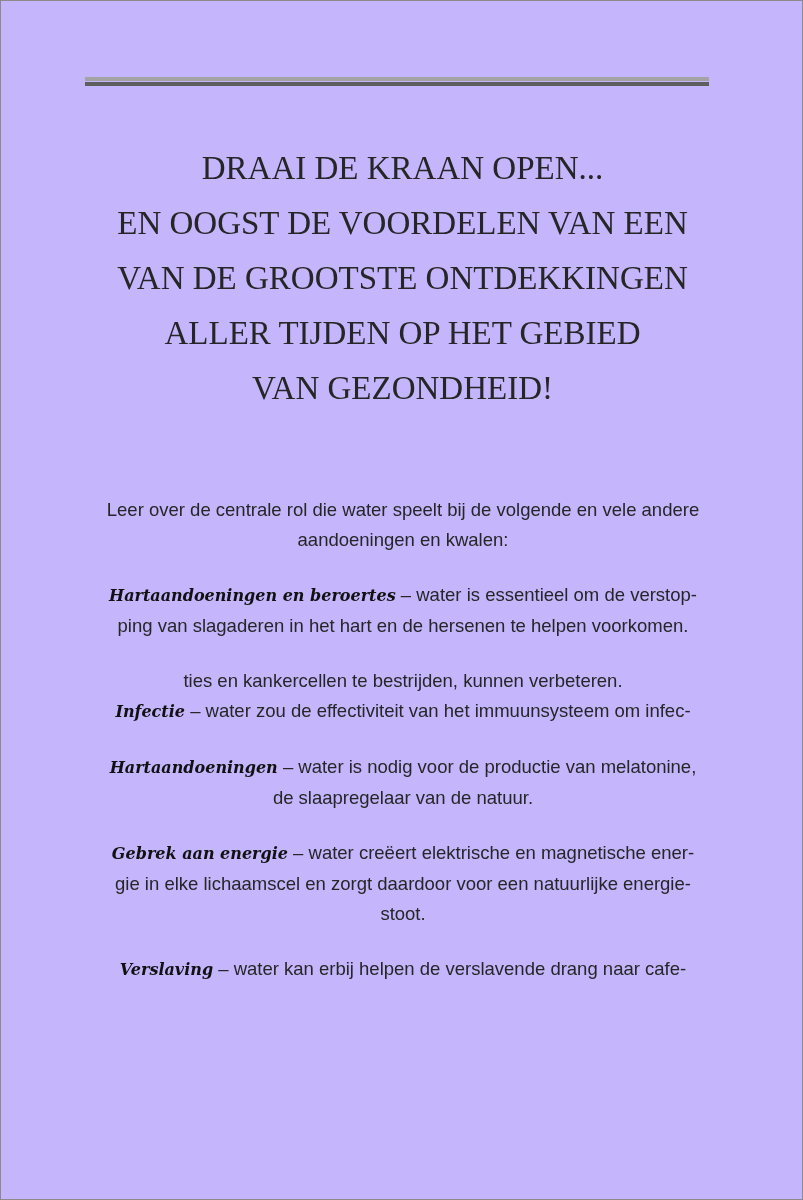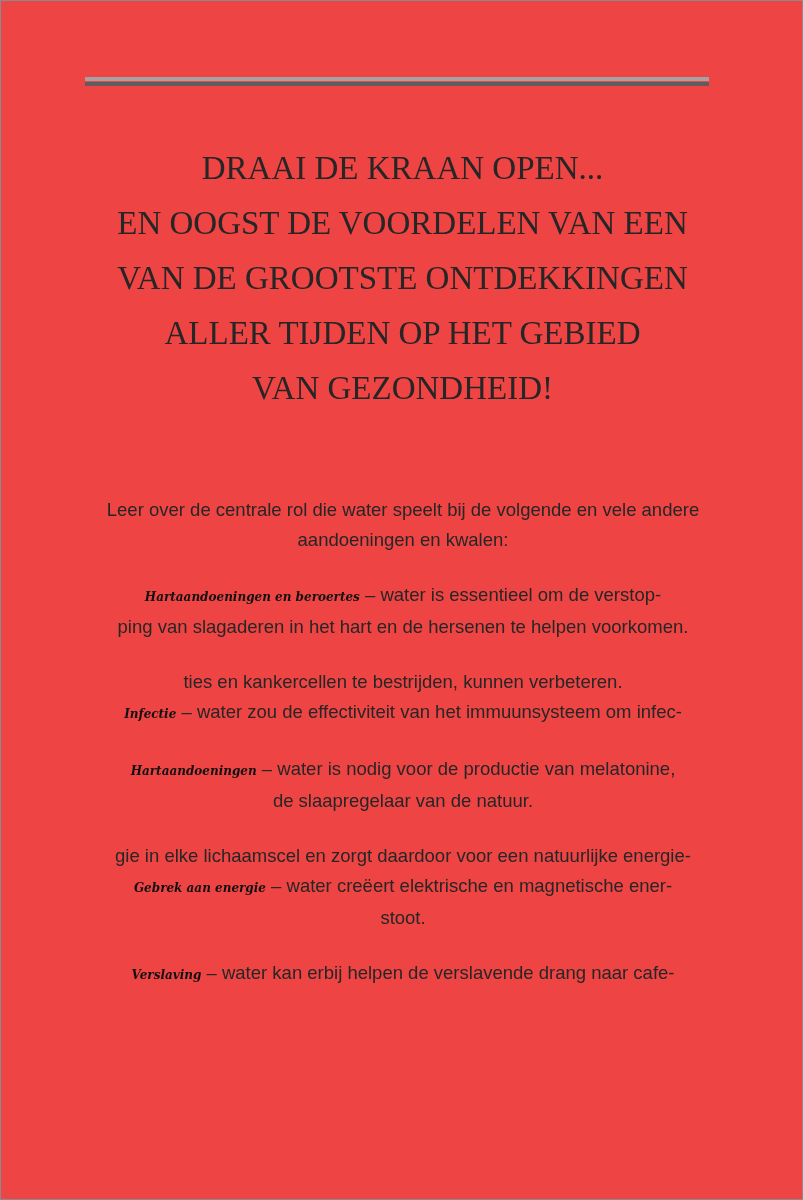--- a/index.html
+++ b/index.html
@@ -1,39 +1,39 @@
 <!DOCTYPE html>
 <html><head>
   <meta charset="utf-8">
   <style>
     html, body { margin: 0; padding: 0; background: #ffffff; }
     body { width: 803px; height: 1200px; position: relative; overflow: hidden; }
     .page {
       position: absolute; left: 0; top: 0; width: 801px; height: 1198px;
-      border: 1px solid #8a8a8a; background: #ef4444;
+      border: 1px solid #8a8a8a; background: #c4b5fd;
     }
     .rule { position: absolute; left: 84px; width: 624px; }
     .rule-light { top: 76px; height: 4px; background: #a3a3a3; }
     .rule-dark { top: 81px; height: 4px; background: #5e5e5e; }
     .title {
       position: absolute; left: 0; top: 140px; width: 803px;
       text-align: center; font-family: "DejaVu Serif", "Liberation Serif", serif;
       font-size: 28px; color: #262626; letter-spacing: 0px;
     }
     .title div { height: 55px; line-height: 55px; font-family: "Liberation Serif", serif; font-size: 33px; }
     .body {
       position: absolute; left: 82px; top: 494px; width: 640px;
       font-family: "Liberation Sans", sans-serif; font-size: 18.5px;
       line-height: 30px; color: #262626;
     }
     .para { margin: 0 0 25px 0; text-align: center; }
     .lead { margin-bottom: 25px; }
     .term {
       font-family: "DejaVu Serif", serif; font-style: italic; font-weight: bold;
-      font-size: 12px; color: #111111;
+      font-size: 16px; color: #111111;
     }
     .line { display: block; white-space: nowrap; }
   </style>
 </head>
 <body>
 
 <div class="page">
   <div class="rule rule-light"></div>
   <div class="rule rule-dark"></div>
 
@@ -61,22 +61,22 @@
       <span class="line"><span class="term">Infectie</span><span> – water zou de effectiviteit van het immuunsysteem om infec-</span></span>
     </p>
 
 
     <p class="para">
       <span class="line"><span class="term">Hartaandoeningen</span><span> – water is nodig voor de productie van melatonine,</span></span>
       <span class="line">de slaapregelaar van de natuur.</span>
     </p>
 
     <p class="para">
+      <span class="line"><span class="term">Gebrek aan energie</span><span> – water creëert elektrische en magnetische ener-</span></span>
       <span class="line">gie in elke lichaamscel en zorgt daardoor voor een natuurlijke energie-</span>
-      <span class="line"><span class="term">Gebrek aan energie</span><span> – water creëert elektrische en magnetische ener-</span></span>
       <span class="line">stoot.</span>
     </p>
 
     <p class="para">
       <span class="line"><span class="term">Verslaving</span><span> – water kan erbij helpen de verslavende drang naar cafe-</span></span>
     </p>
   </div>
 </div>
 
 </body></html>

